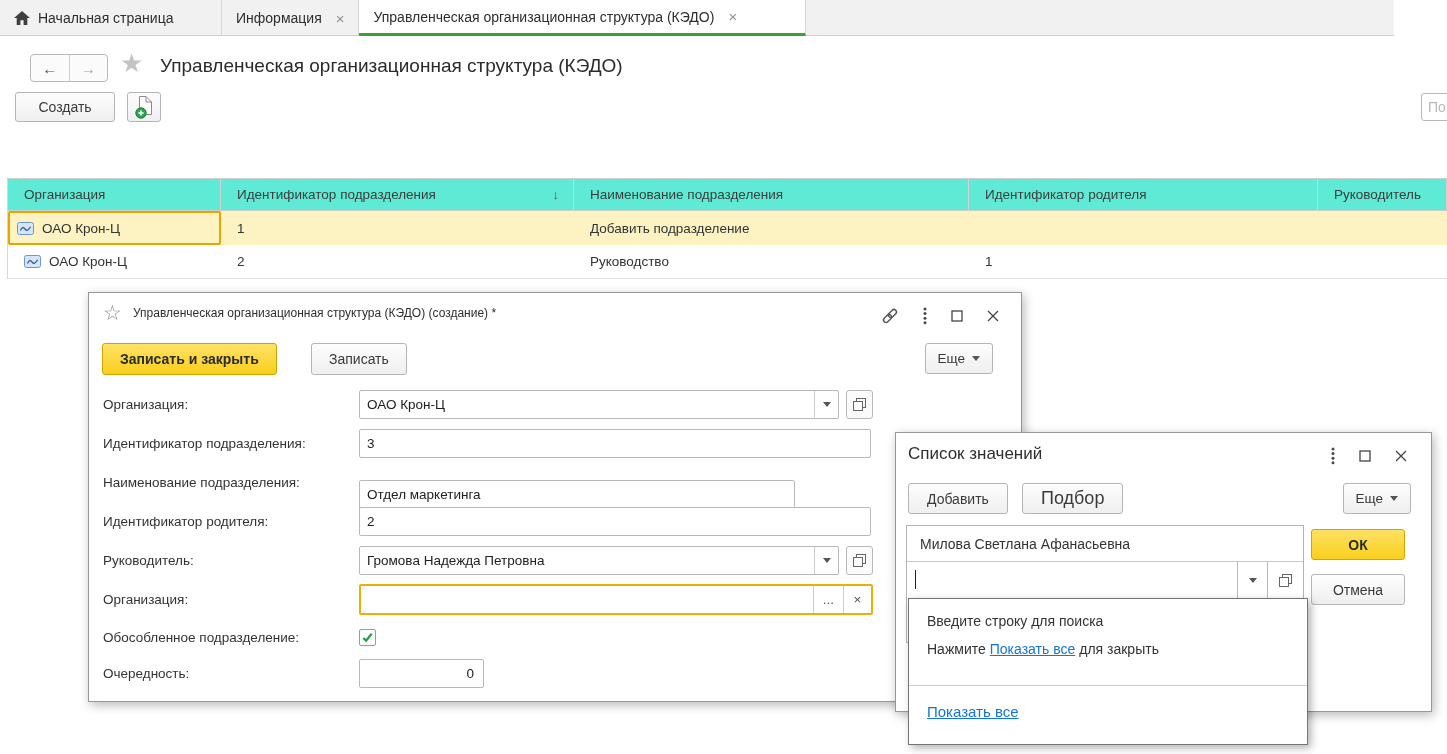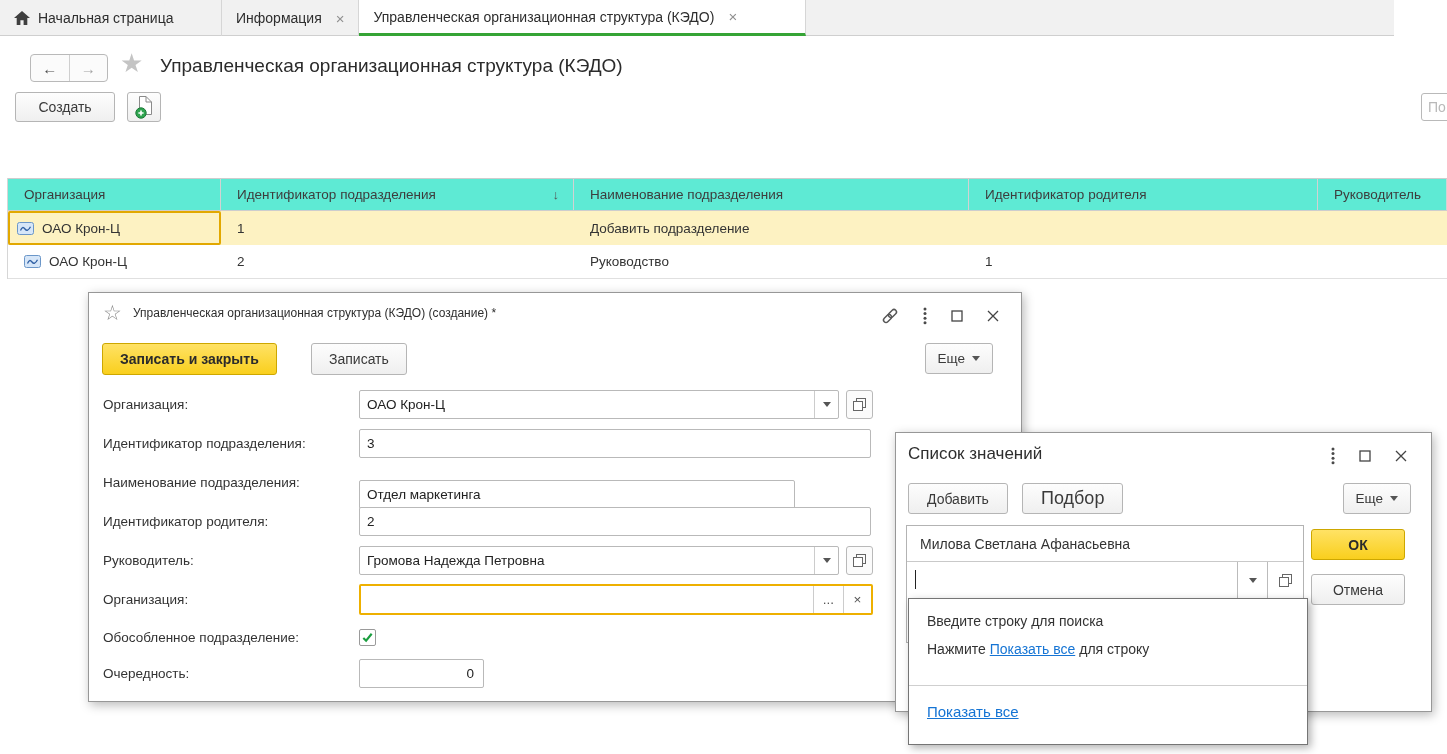--- a/index.html
+++ b/index.html
@@ -354,17 +354,17 @@
     </div>
   </div>
 
   <button class="btn btn-yellow ok-btn">ОК</button>
   <button class="btn cancel-btn">Отмена</button>
 </div>
 
 <div id="suggest">
   <div class="l1">Введите строку для поиска</div>
   <div class="l2">
-    <span class="gap">Нажмите</span><a class="lnk gap">Показать все</a><span>для строку</span>
+    <span class="gap">Нажмите</span><a class="lnk gap">Показать все</a><span>для закрыть</span>
   </div>
   <div class="divider"></div>
   <a class="lnk showall">Показать все</a>
 </div>
 
 </body></html>

